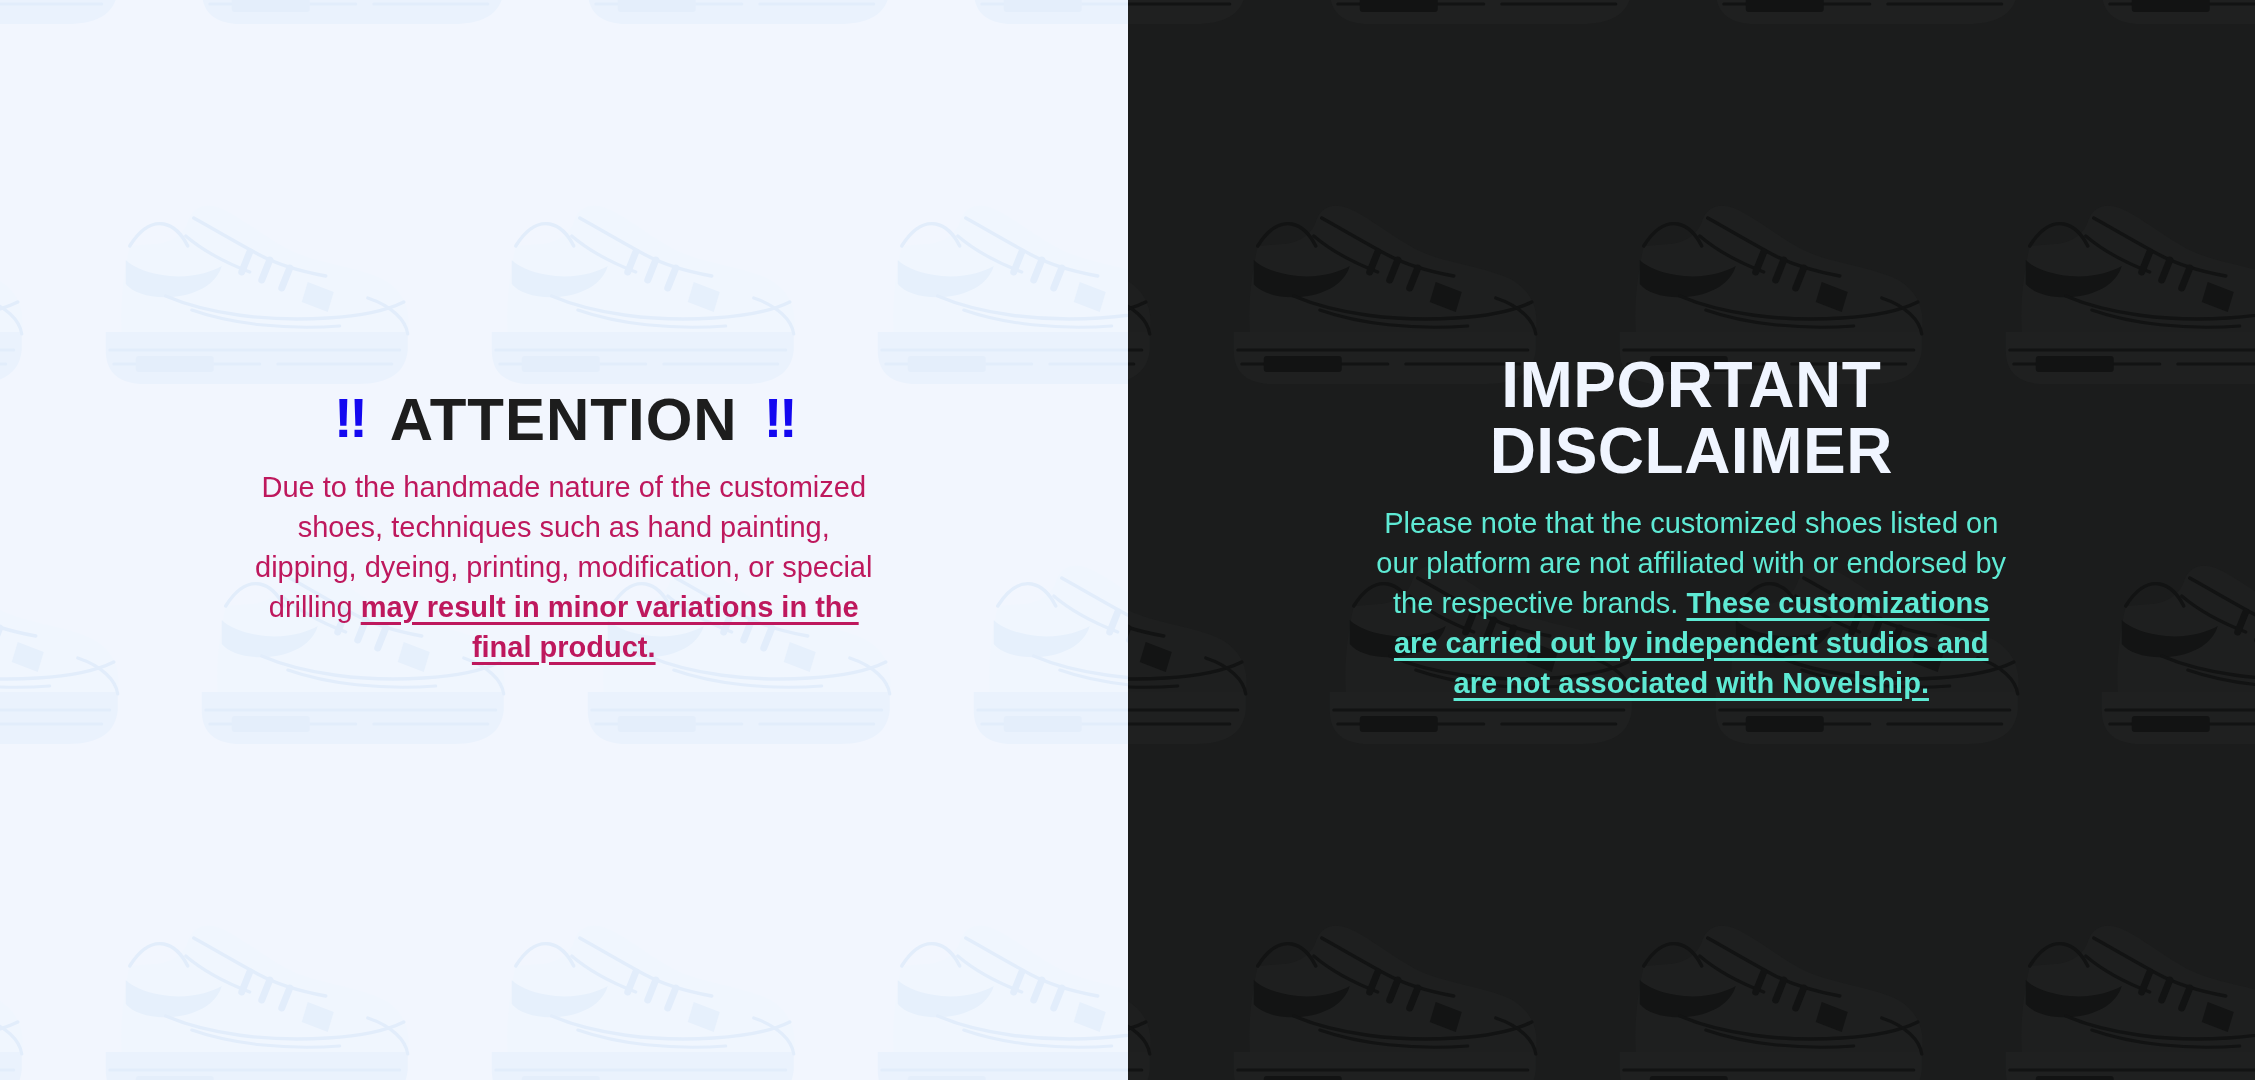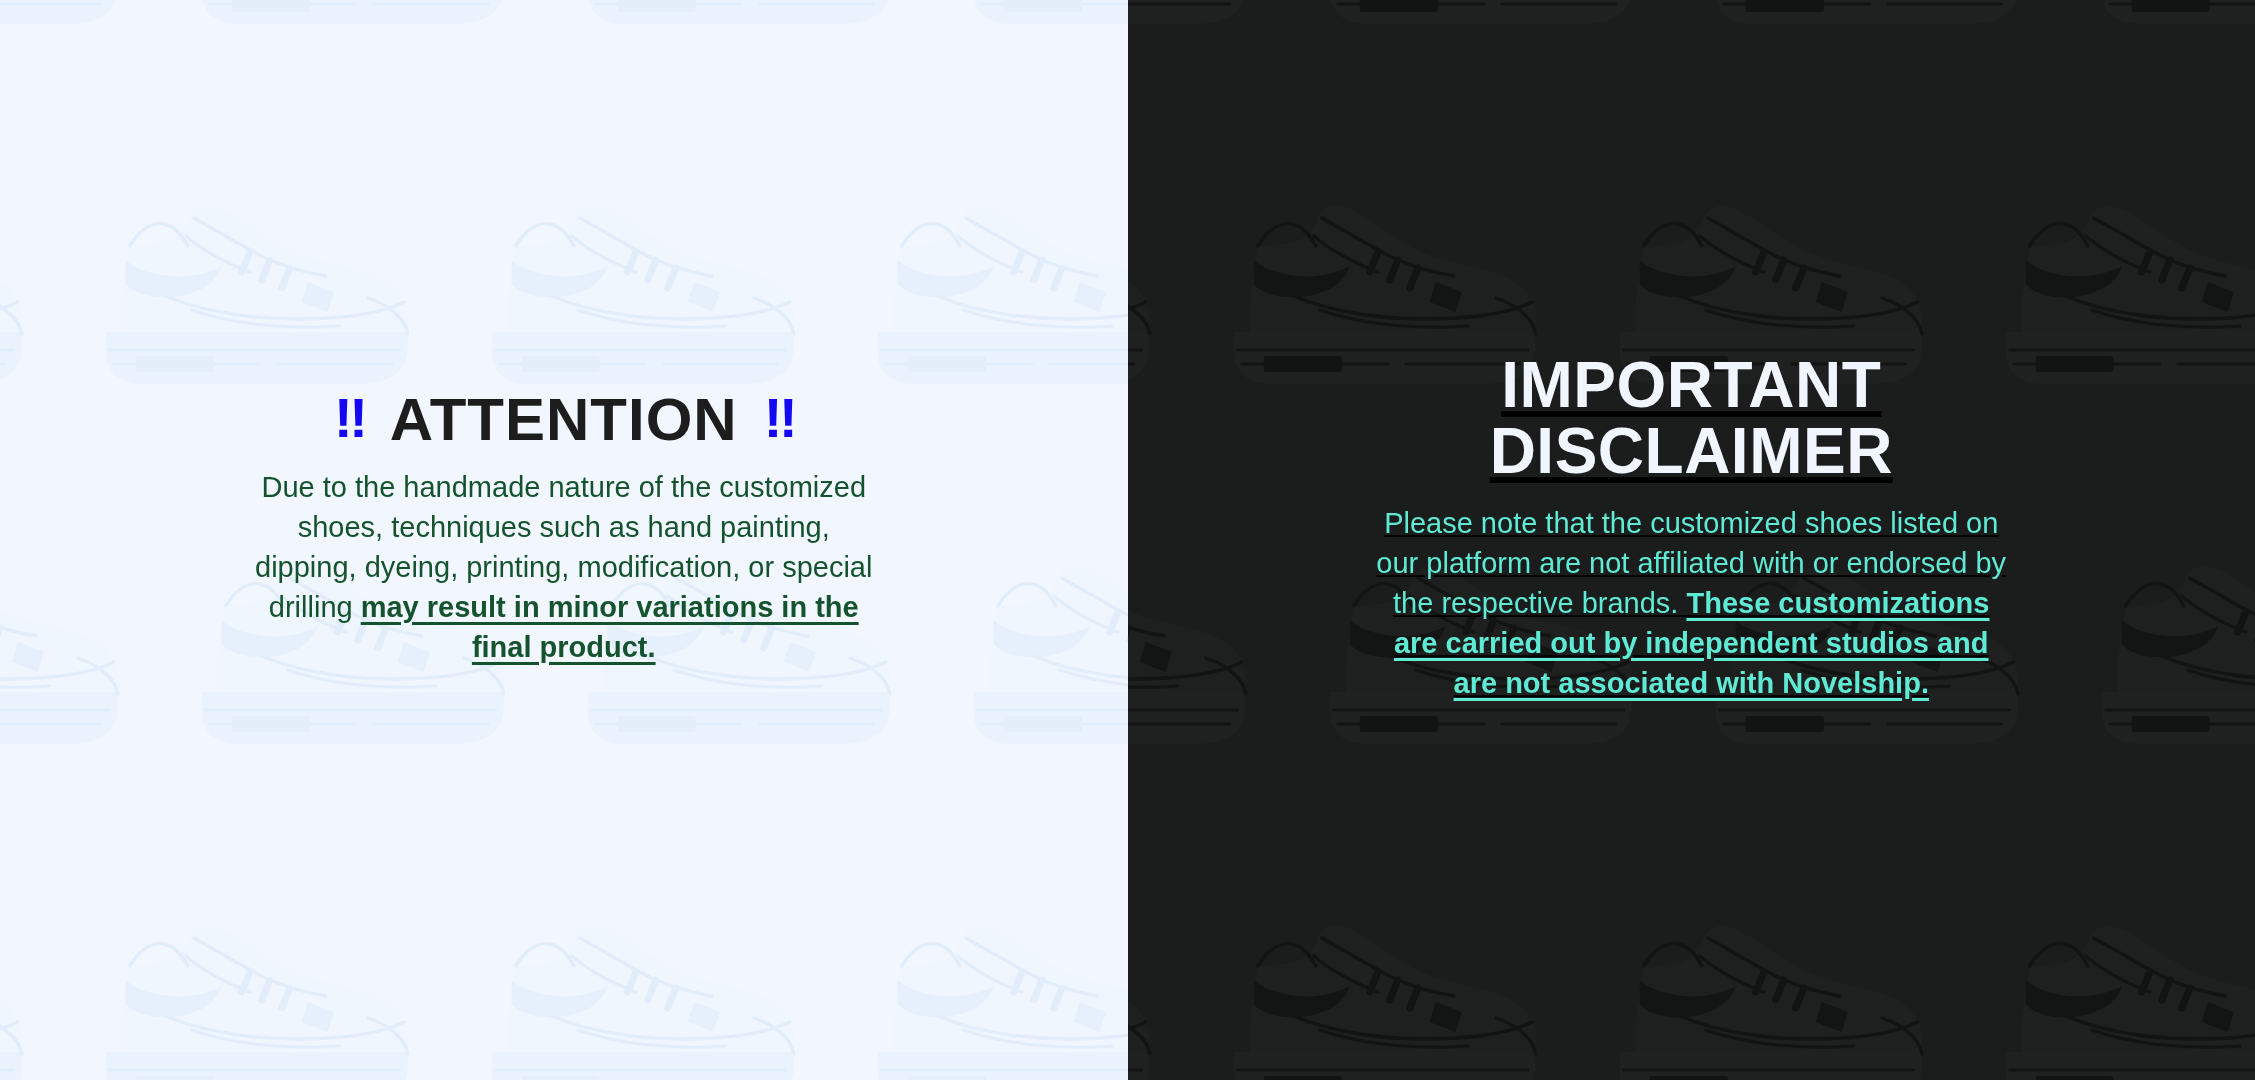--- a/index.html
+++ b/index.html
@@ -25,21 +25,21 @@
     width: 50%;
     height: 100%;
     overflow: hidden;
     display: flex;
     align-items: center;
     justify-content: center;
     box-sizing: border-box;
   }
 
   .panel-left  { background: #f2f6fe; }
-  .panel-right { background: #1b1c1c; text-decoration: underline; }
+  .panel-right { background: #1b1c1c; }
 
   
   .pattern {
     position: absolute;
     inset: -40px -40px -40px -40px;
     pointer-events: none;
   }
   .pattern svg { display: block; width: 100%; height: 100%; }
 
   
@@ -92,21 +92,21 @@
   }
 
   
   .body-copy {
     margin: 0 auto;
     font-size: 29px;
     line-height: 1.38;
     font-weight: 400;
   }
   .body-left {
-    color: #14532d;
+    color: #be185d;
     max-width: 620px;
   }
   .body-right {
     color: #5eead4;
     max-width: 640px;
   }
   .emph {
     font-weight: 700;
     text-decoration: underline;
     text-underline-offset: 5px;

